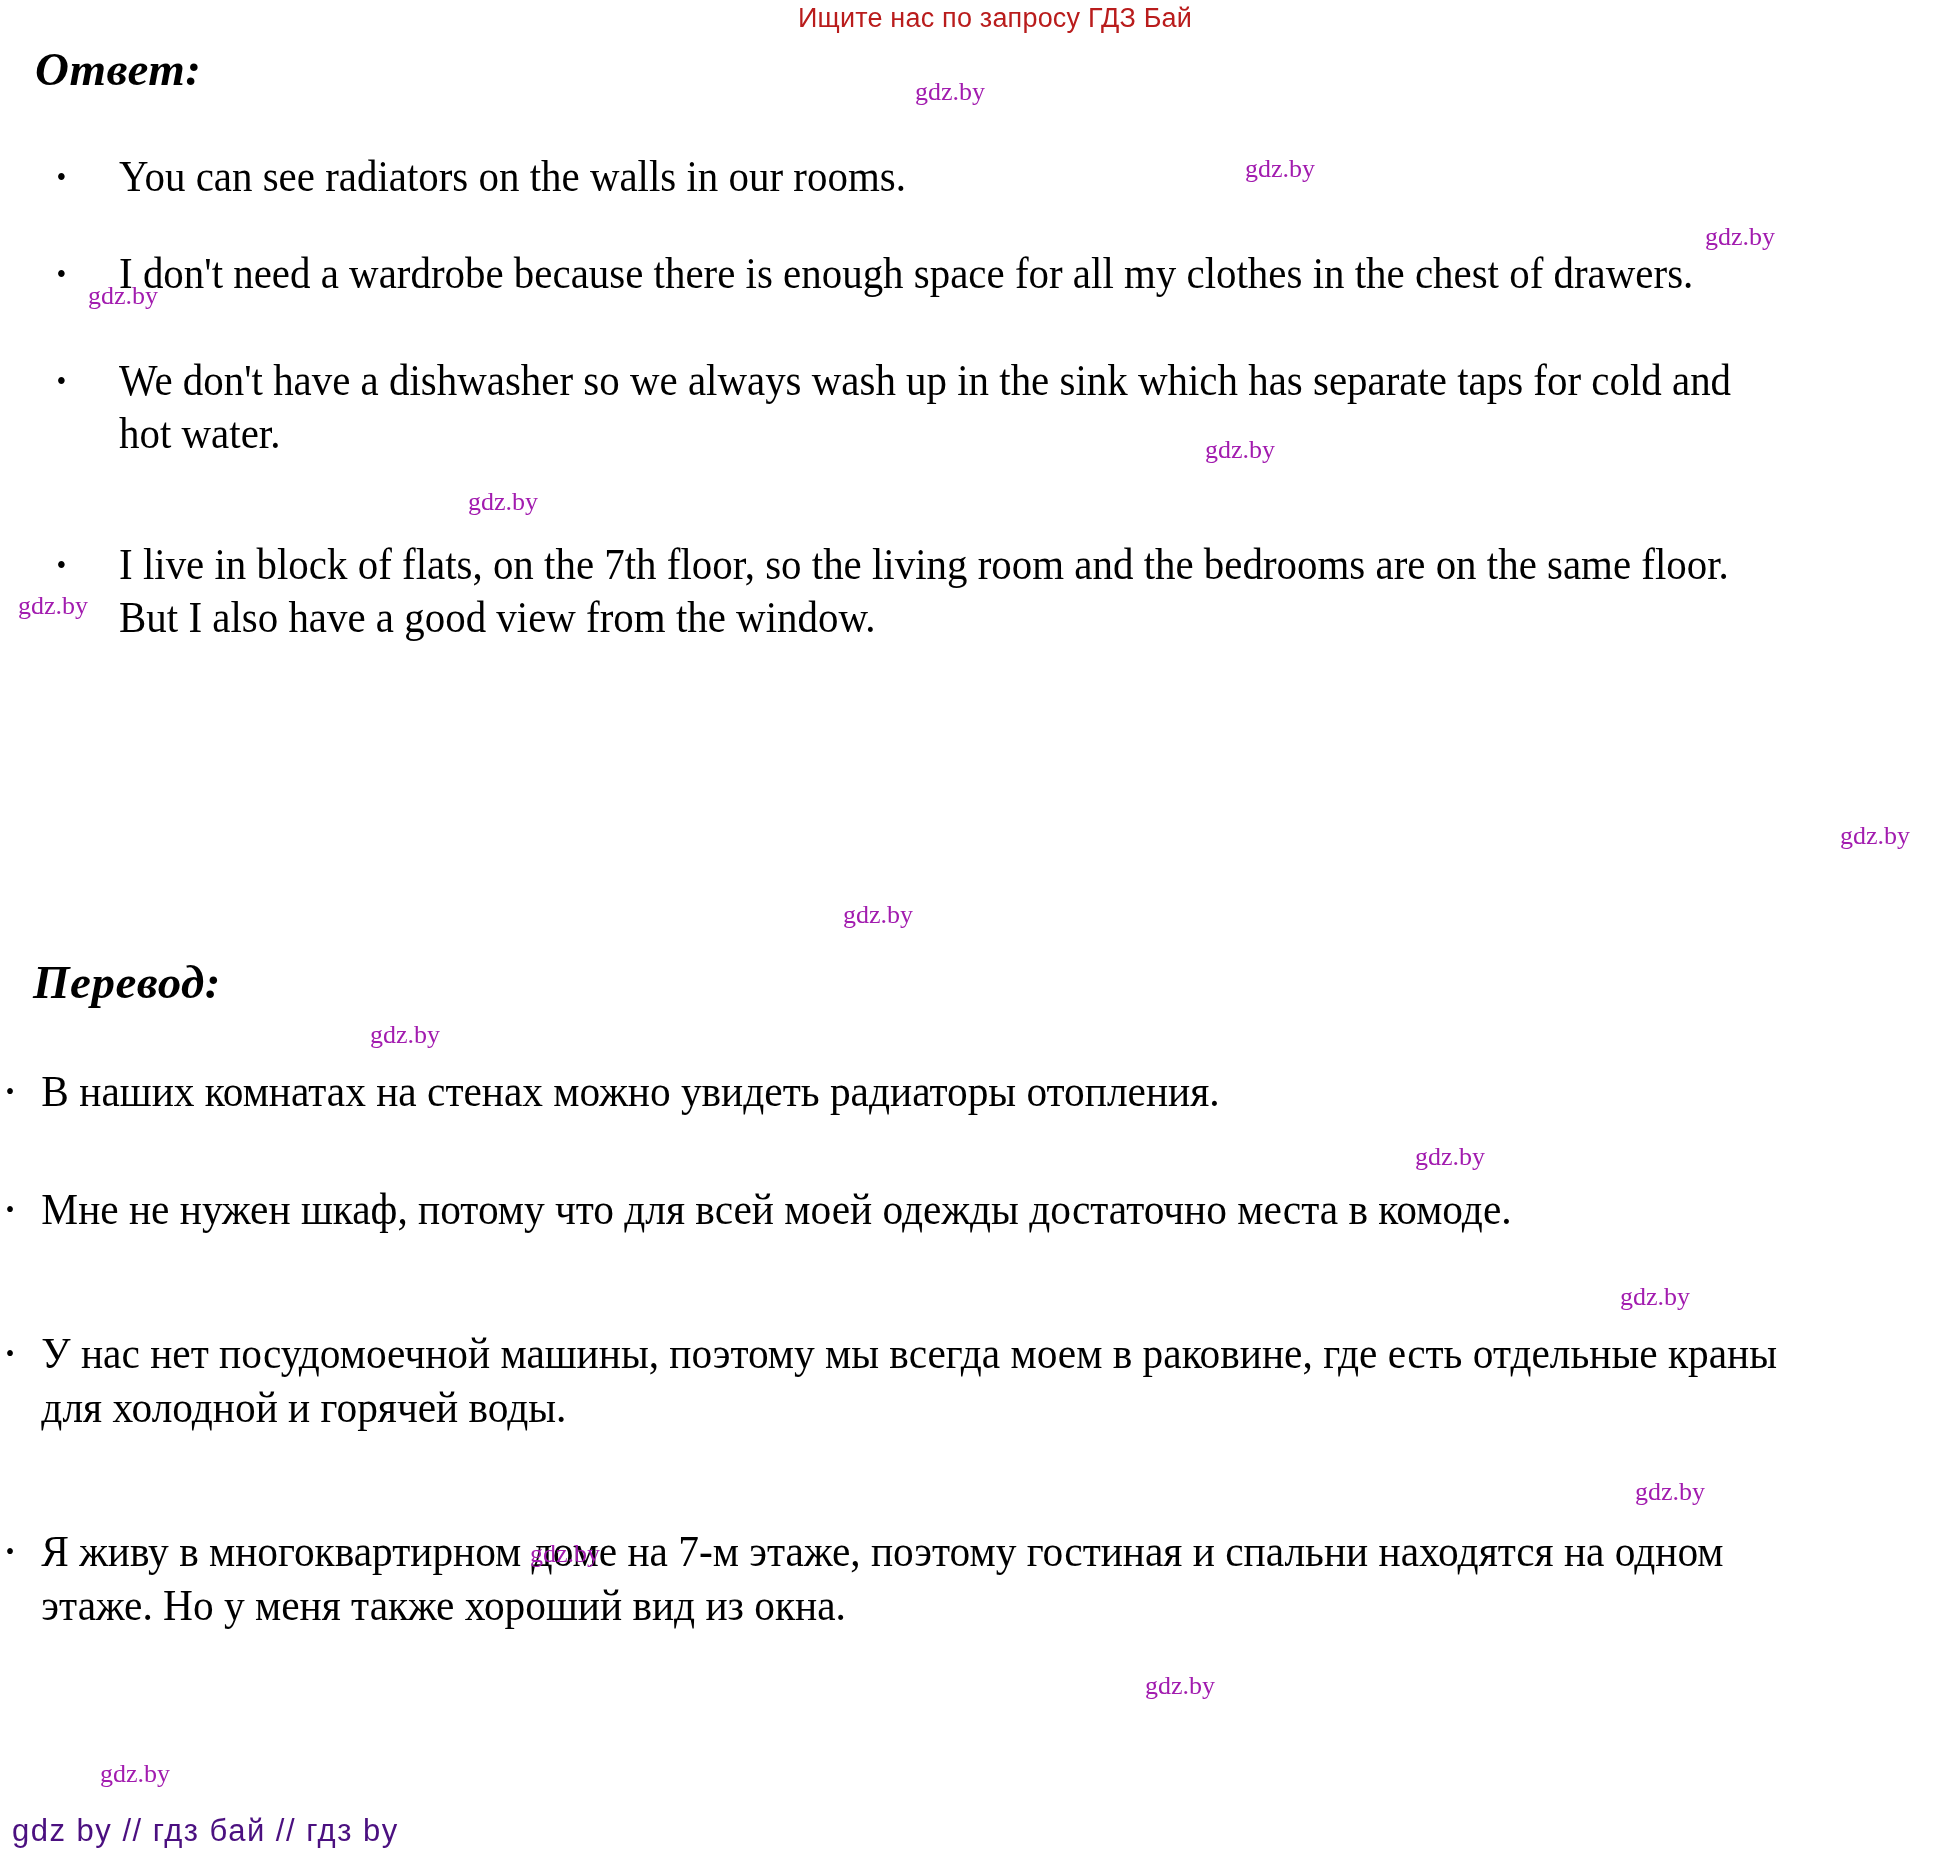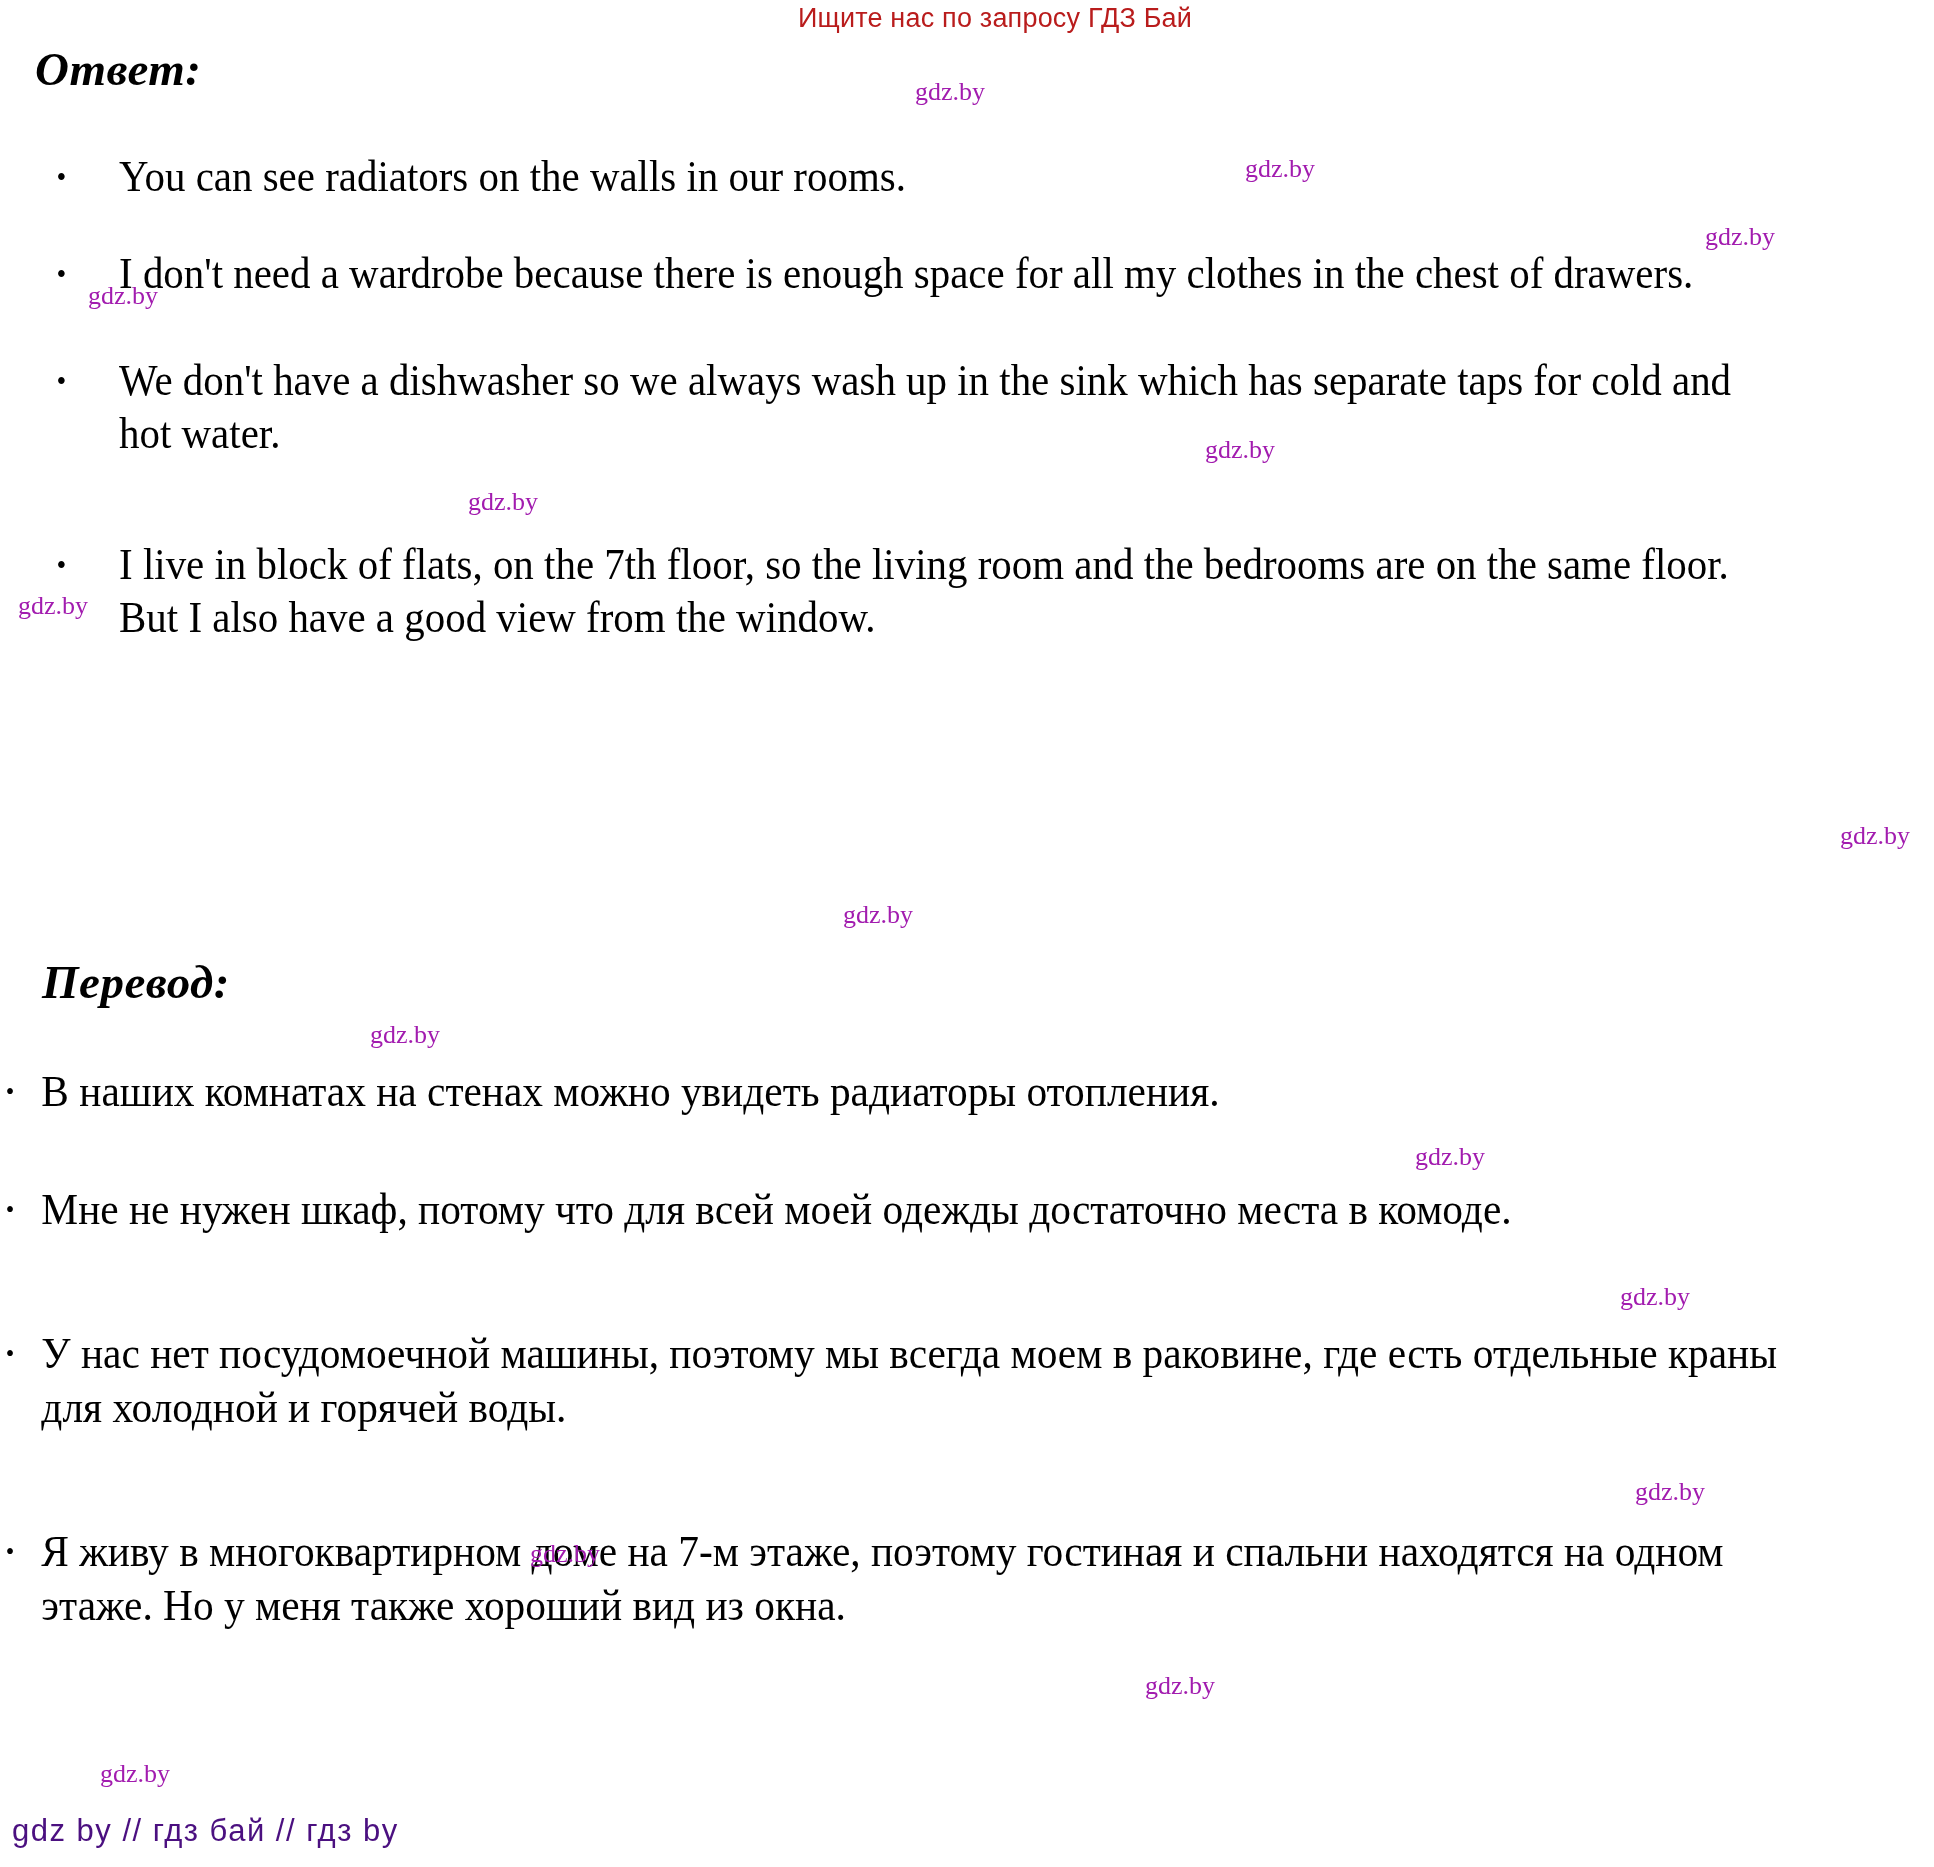--- a/index.html
+++ b/index.html
@@ -36,21 +36,21 @@
     position: absolute;
     font-family: "Liberation Serif", "DejaVu Serif", serif;
     font-weight: bold;
     font-size: 47px;
     line-height: 54px;
     letter-spacing: 0.5px;
     white-space: nowrap;
     font-style: italic;
   }
   .heading-answer { left: 35px; top: 42px; }
-  .heading-translation { left: 42px; top: 955px; }
+  .heading-translation { left: 33px; top: 955px; }
 
   
   .answer-list {
     position: absolute;
     left: 0;
     top: 150px;
     width: 1934px;
   }
   .answer-item {
     position: relative;

